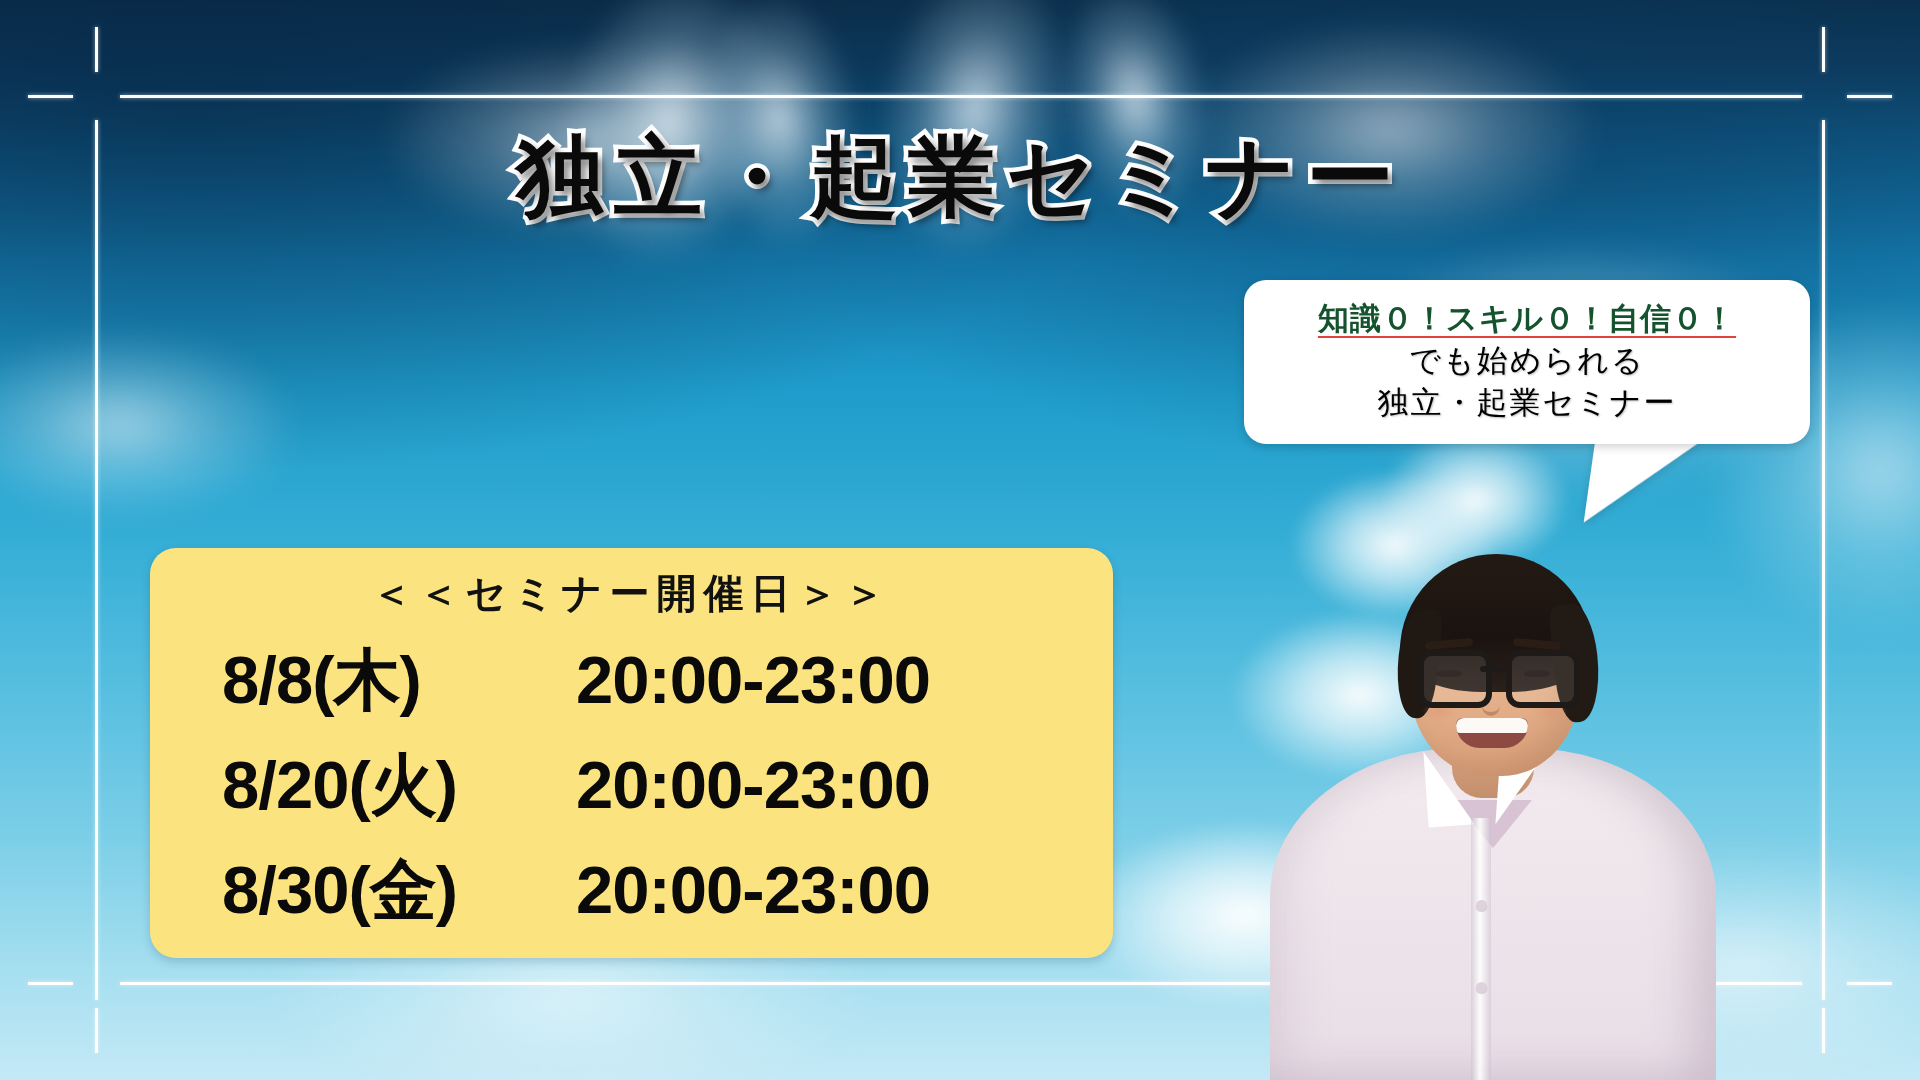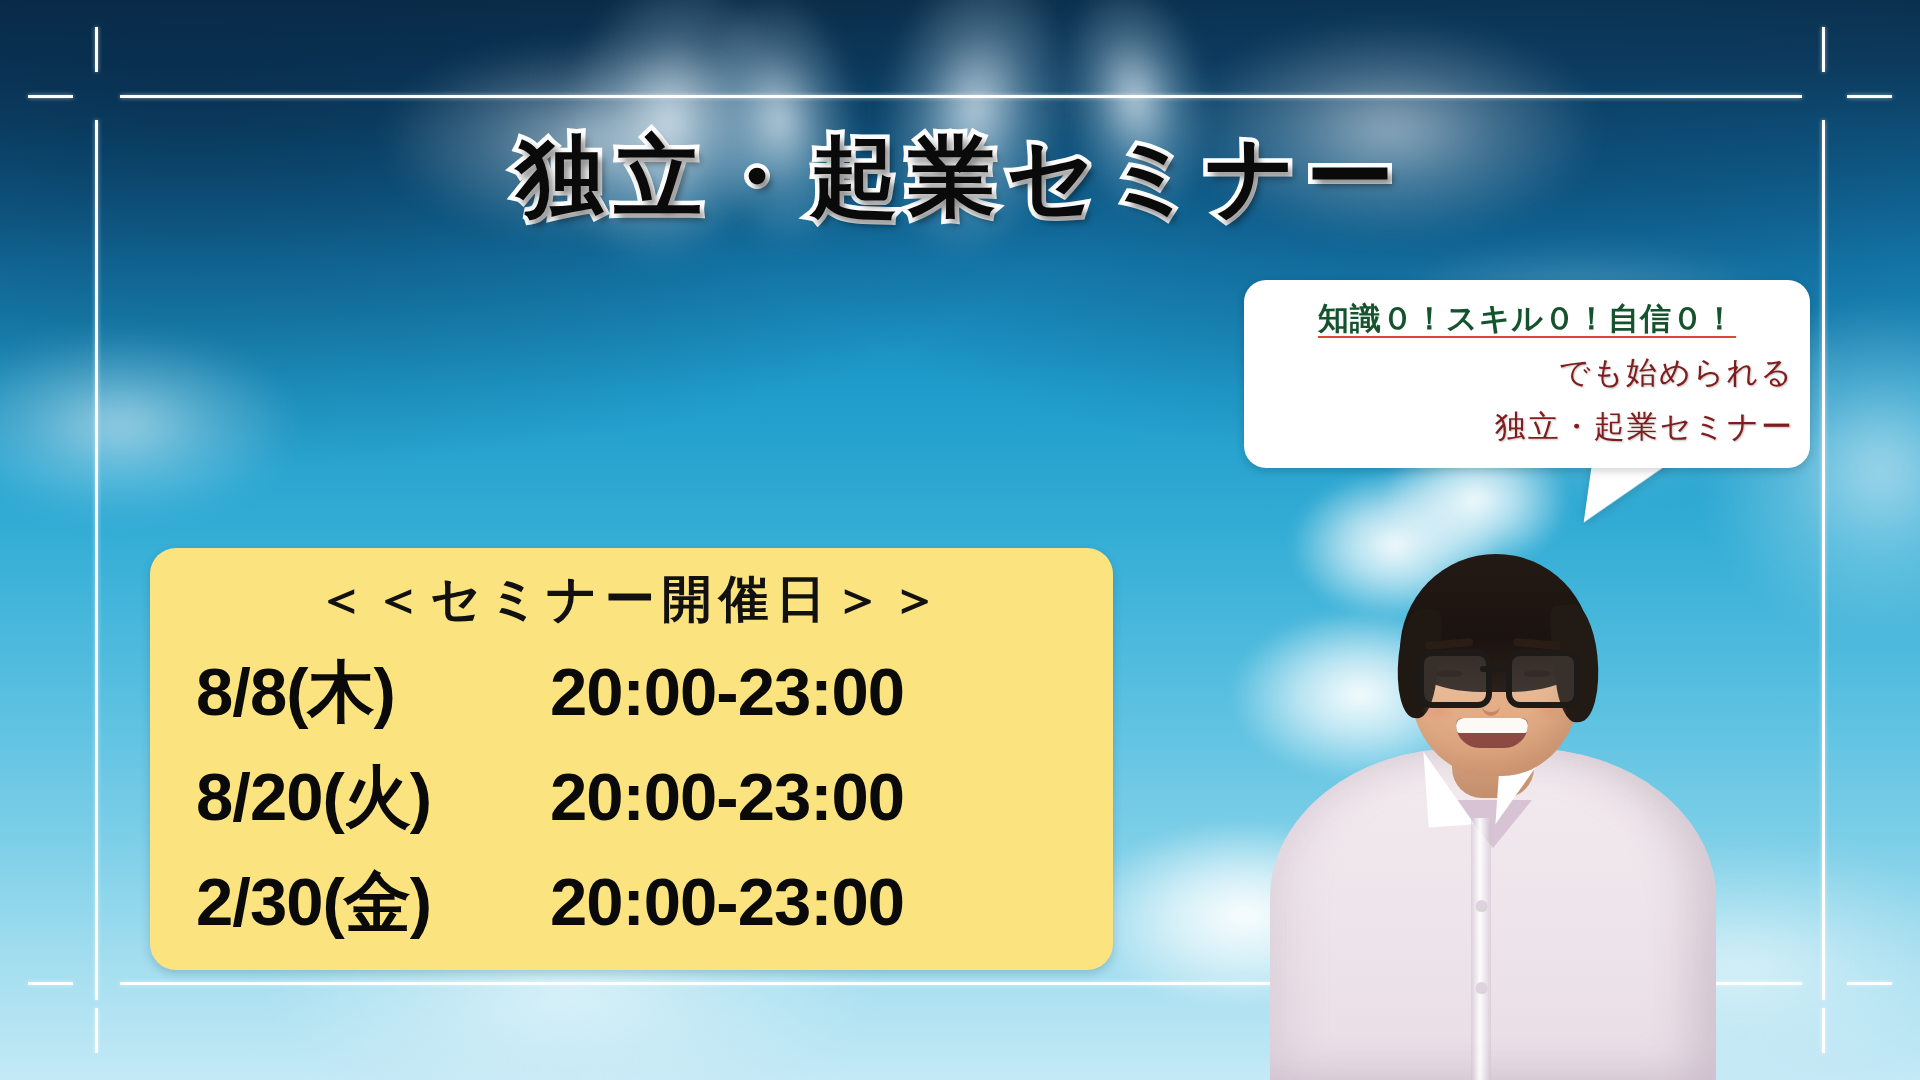--- a/index.html
+++ b/index.html
@@ -126,28 +126,26 @@
     font-weight: 600;
     letter-spacing: 1px;
     text-decoration: underline;
     text-decoration-color: #e0423c;
     text-underline-offset: 7px;
     text-decoration-thickness: 2px;
     white-space: nowrap;
     display: block;
   }
   .bubble-line {
-    color: #7f1d1d;
+    color: #000000;
     font-size: 31px;
     font-weight: 500;
     letter-spacing: 2px;
-    margin-top: 12px;
     white-space: nowrap;
     text-shadow: 1px 1px 2px rgba(0,0,0,0.25);
-    text-align: right;
   }
   .bubble-tail {
     position: absolute;
     left: 1596px;
     top: 442px;
     width: 0;
     height: 0;
     border-left: 104px solid #ffffff;
     border-bottom: 96px solid transparent;
     transform: rotate(8deg);
@@ -162,36 +160,37 @@
     top: 548px;
     width: 963px;
     background: #fbe47f;
     border-radius: 26px;
     padding: 18px 0 22px;
     box-sizing: border-box;
     box-shadow: 0 4px 10px rgba(0,40,70,0.18);
   }
   .sched-head {
     text-align: center;
-    font-size: 50px;
+    font-size: 40px;
     font-weight: 600;
     color: #111111;
     letter-spacing: 7px;
     white-space: nowrap;
   }
   .sched-row {
     display: flex;
     align-items: baseline;
     justify-content: flex-start;
     font-size: 67px;
     font-weight: 800;
     color: #0a0a0a;
     letter-spacing: -1px;
     margin-top: 14px;
     white-space: nowrap;
+    padding-left: 26px;
   }
   .sched-row .date {
     width: 400px;
     text-align: left;
     padding-left: 46px;
     box-sizing: border-box;
   }
   .sched-row .time {
     text-align: right;
   }
@@ -479,18 +478,18 @@
 
     <div class="sched-row">
       <span class="date">8/8(木)</span>
       <span class="time">20:00-23:00</span>
     </div>
     <div class="sched-row">
       <span class="date">8/20(火)</span>
       <span class="time">20:00-23:00</span>
     </div>
     <div class="sched-row">
-      <span class="date">2/30(金)</span>
+      <span class="date">8/30(金)</span>
       <span class="time">20:00-23:00</span>
     </div>
   </div>
 
 </div>
 
 </body></html>

